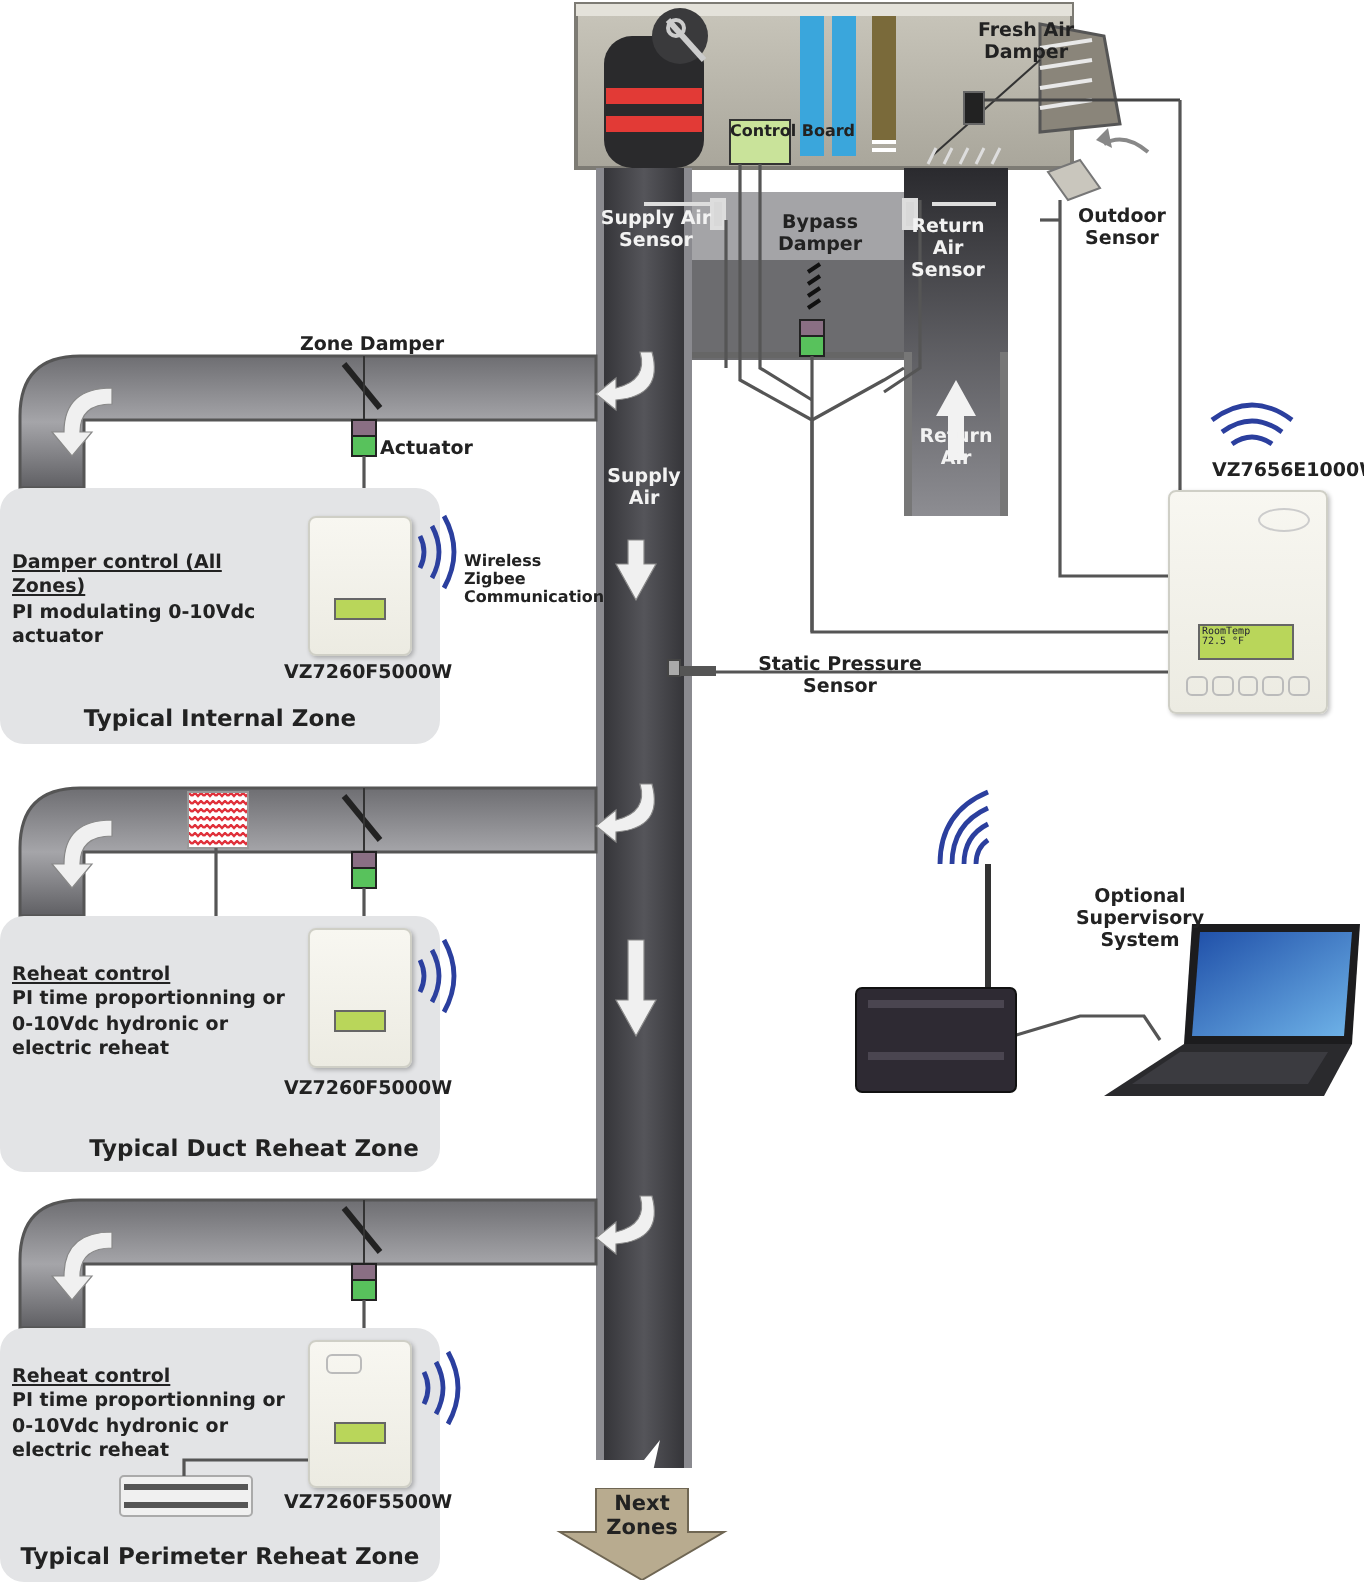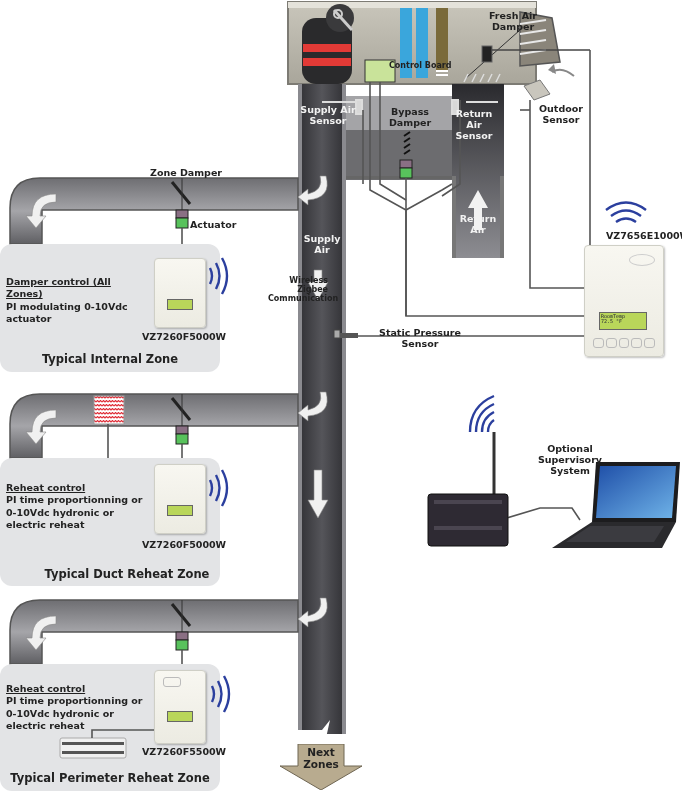--- a/index.html
+++ b/index.html
@@ -238,21 +238,21 @@
   </g>
 
   <g>
     <polygon points="596,462 680,462 676,522 592,522" fill="#1c1c1e"></polygon>
     <polygon points="600,466 676,466 672,518 596,518" fill="url(#laptopScreen)"></polygon>
     <polygon points="592,522 676,522 662,548 552,548" fill="#2a2a2d"></polygon>
     <polygon points="590,526 664,526 654,542 566,542" fill="#3b3b40"></polygon>
   </g>
 </svg>
 
-<div class="lbl" style="left:365px;top:61px;width:30px;text-align:center;font-size:8px;padding-left:24px;">Control Board</div>
+<div class="lbl" style="left:365px;top:61px;width:30px;text-align:center;font-size:8px;">Control Board</div>
 <div class="lbl" style="left:460px;top:11px;width:60px;text-align:center;white-space:normal;margin-left:23px;">Fresh Air Damper</div>
 <div class="lbl lbl-w" style="left:298px;top:105px;width:60px;white-space:normal;">Supply Air Sensor</div>
 <div class="lbl" style="left:380px;top:107px;width:60px;text-align:center;white-space:normal;">Bypass Damper</div>
 <div class="lbl lbl-w" style="left:452px;top:109px;width:44px;white-space:normal;">Return Air Sensor</div>
 <div class="lbl" style="left:536px;top:104px;width:50px;text-align:center;white-space:normal;">Outdoor Sensor</div>
 <div class="lbl lbl-w" style="left:452px;top:214px;width:52px;white-space:normal;">Return Air</div>
 <div class="lbl lbl-w" style="left:298px;top:234px;width:48px;white-space:normal;">Supply Air</div>
 <div class="lbl" style="left:370px;top:328px;width:100px;text-align:center;white-space:normal;">Static Pressure Sensor</div>
 
 <div class="next" style="left:278px;top:744px;width:86px;height:46px;">
@@ -280,21 +280,21 @@
 
 <div class="lbl" style="left:150px;top:168px;">Zone Damper</div>
 <div class="lbl" style="left:190px;top:220px;">Actuator</div>
 <div class="zone-desc" style="left:6px;top:276px;width:140px;">
   <div class="u">Damper control (All Zones)</div>
   <div>PI modulating 0-10Vdc actuator</div>
 </div>
 <div class="thermo" style="left:154px;top:258px;width:50px;height:68px;">
   <div class="lcd" style="left:12px;top:40px;width:22px;height:7px;"></div>
 </div>
-<div class="lbl" style="left:232px;top:276px;width:60px;text-align:right;white-space:normal;font-size:8px;margin-left:36px;">Wireless Zigbee Communication</div>
+<div class="lbl" style="left:232px;top:276px;width:60px;text-align:left;white-space:normal;font-size:8px;">Wireless Zigbee Communication</div>
 <div class="model" style="left:142px;top:331px;">VZ7260F5000W</div>
 <div class="zone-title" style="left:0;top:352px;width:220px;">Typical Internal Zone</div>
 
 <div class="zone-desc" style="left:6px;top:482px;width:140px;">
   <div class="u">Reheat control</div>
   <div>PI time proportionning or 0-10Vdc hydronic or electric reheat</div>
 </div>
 <div class="thermo" style="left:154px;top:464px;width:50px;height:68px;">
   <div class="lcd" style="left:12px;top:40px;width:22px;height:7px;"></div>
 </div>

